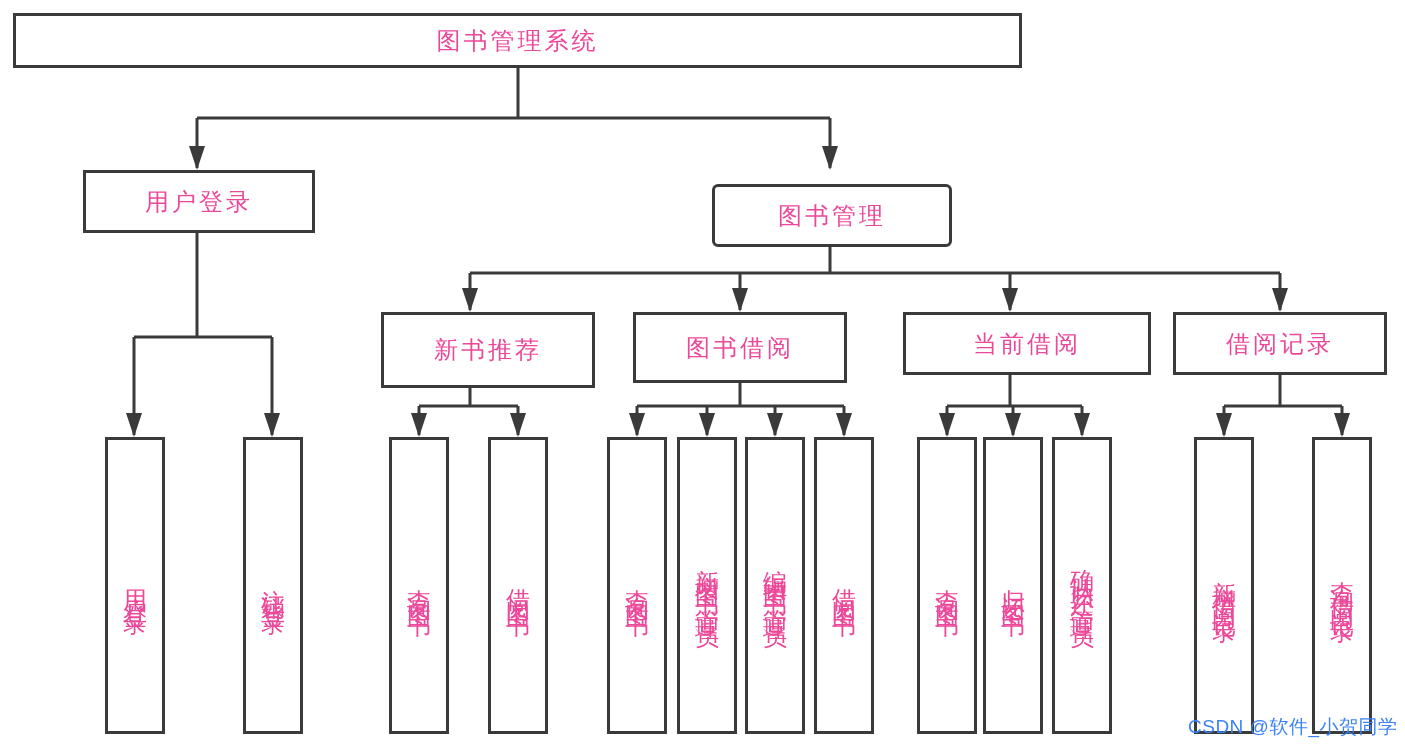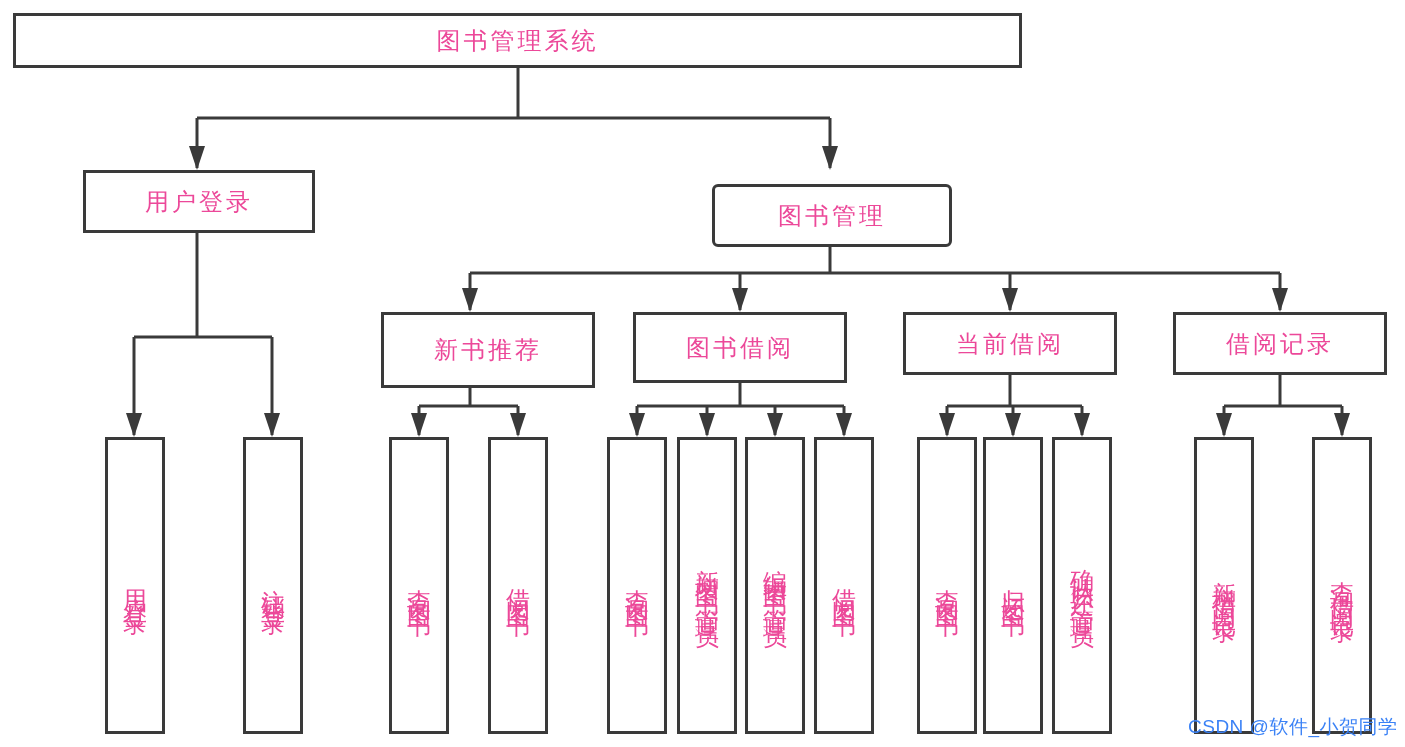--- a/index.html
+++ b/index.html
@@ -134,21 +134,21 @@
     </g>
   </svg>
 
   <div class="node h" style="left:13px; top:13px; width:1009px; height:55px;">图书管理系统</div>
 
   <div class="node h" style="left:83px; top:170px; width:232px; height:63px;">用户登录</div>
   <div class="node h" style="left:712px; top:184px; width:240px; height:63px;border-radius:6px;">图书管理</div>
 
   <div class="node h" style="left:363px; top:312px; width:214px; height:76px;margin-left:18px;">新书推荐</div>
   <div class="node h" style="left:633px; top:312px; width:214px; height:71px;">图书借阅</div>
-  <div class="node h" style="left:903px; top:312px; width:214px; height:63px;">当前借阅</div>
+  <div class="node h" style="left:903px; top:312px; width:248px; height:63px;">当前借阅</div>
   <div class="node h" style="left:1173px; top:312px; width:214px; height:63px;">借阅记录</div>
 
   <div class="node v" style="left:105px; top:437px; width:60px; height:297px;">
     <span class="vtext">用户登录</span>
   </div>
   <div class="node v" style="left:243px; top:437px; width:60px; height:297px;">
     <span class="vtext">注销登录</span>
   </div>
 
   <div class="node v" style="left:389px; top:437px; width:60px; height:297px;">

